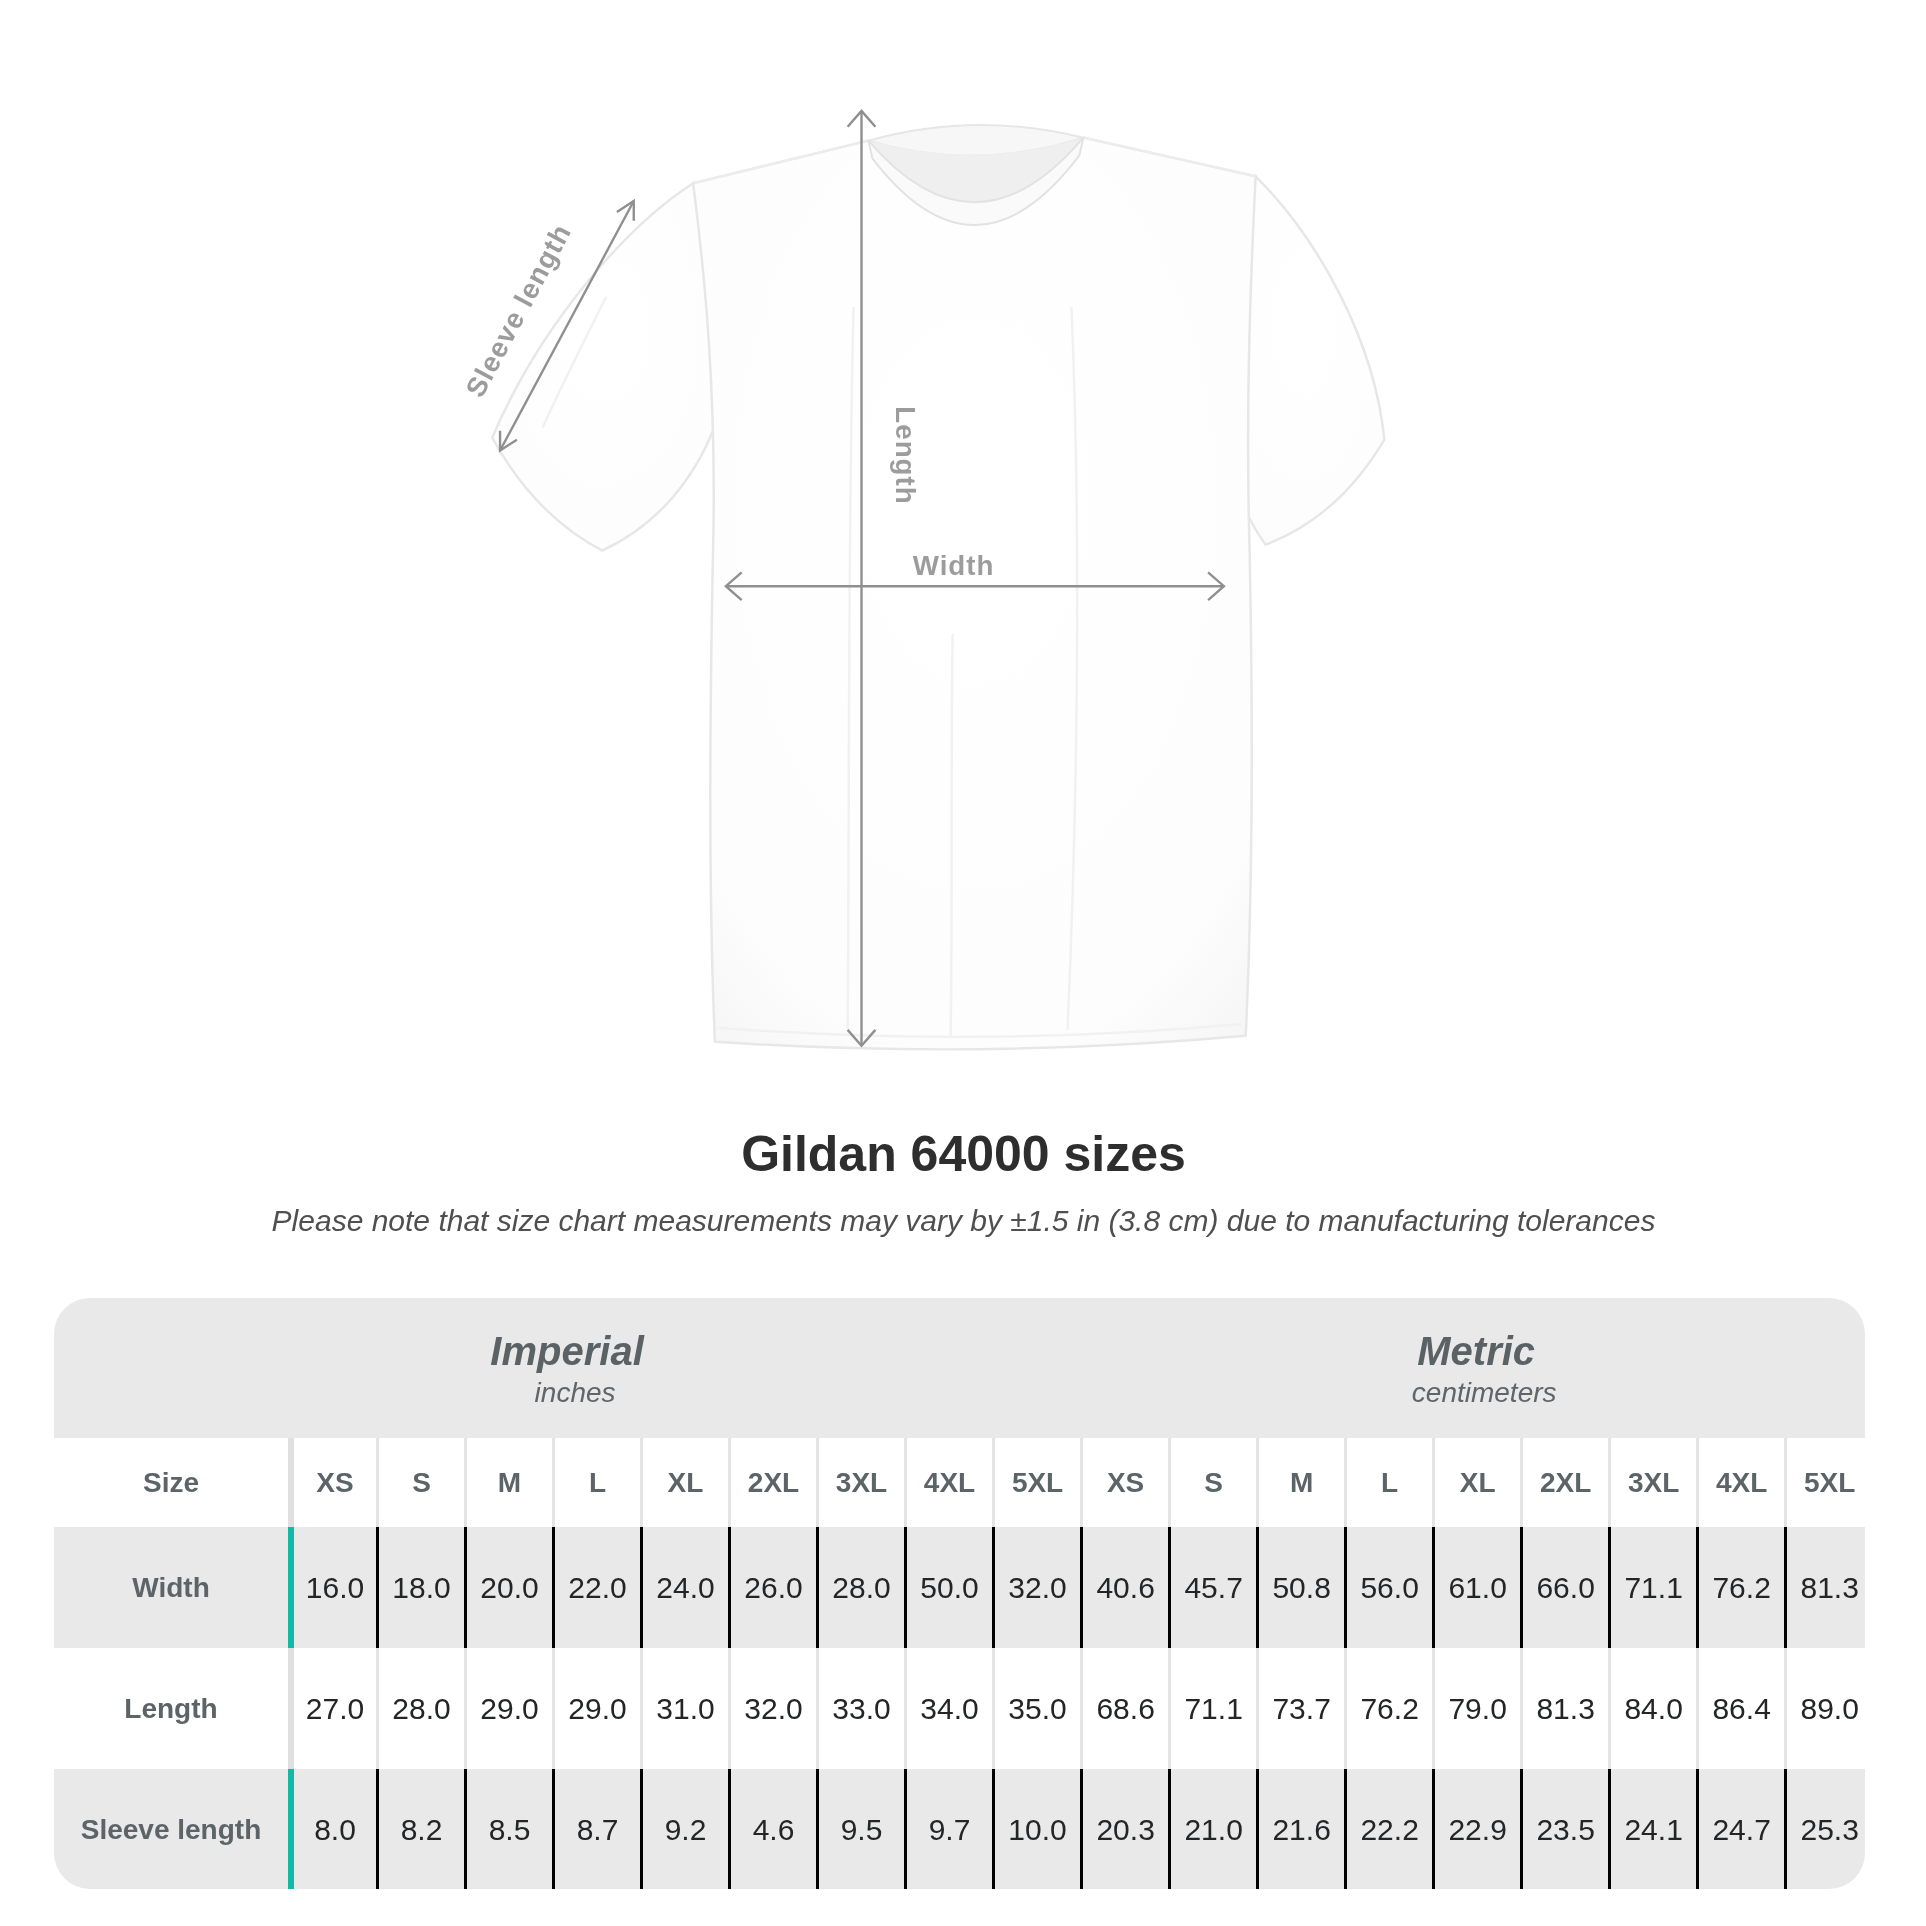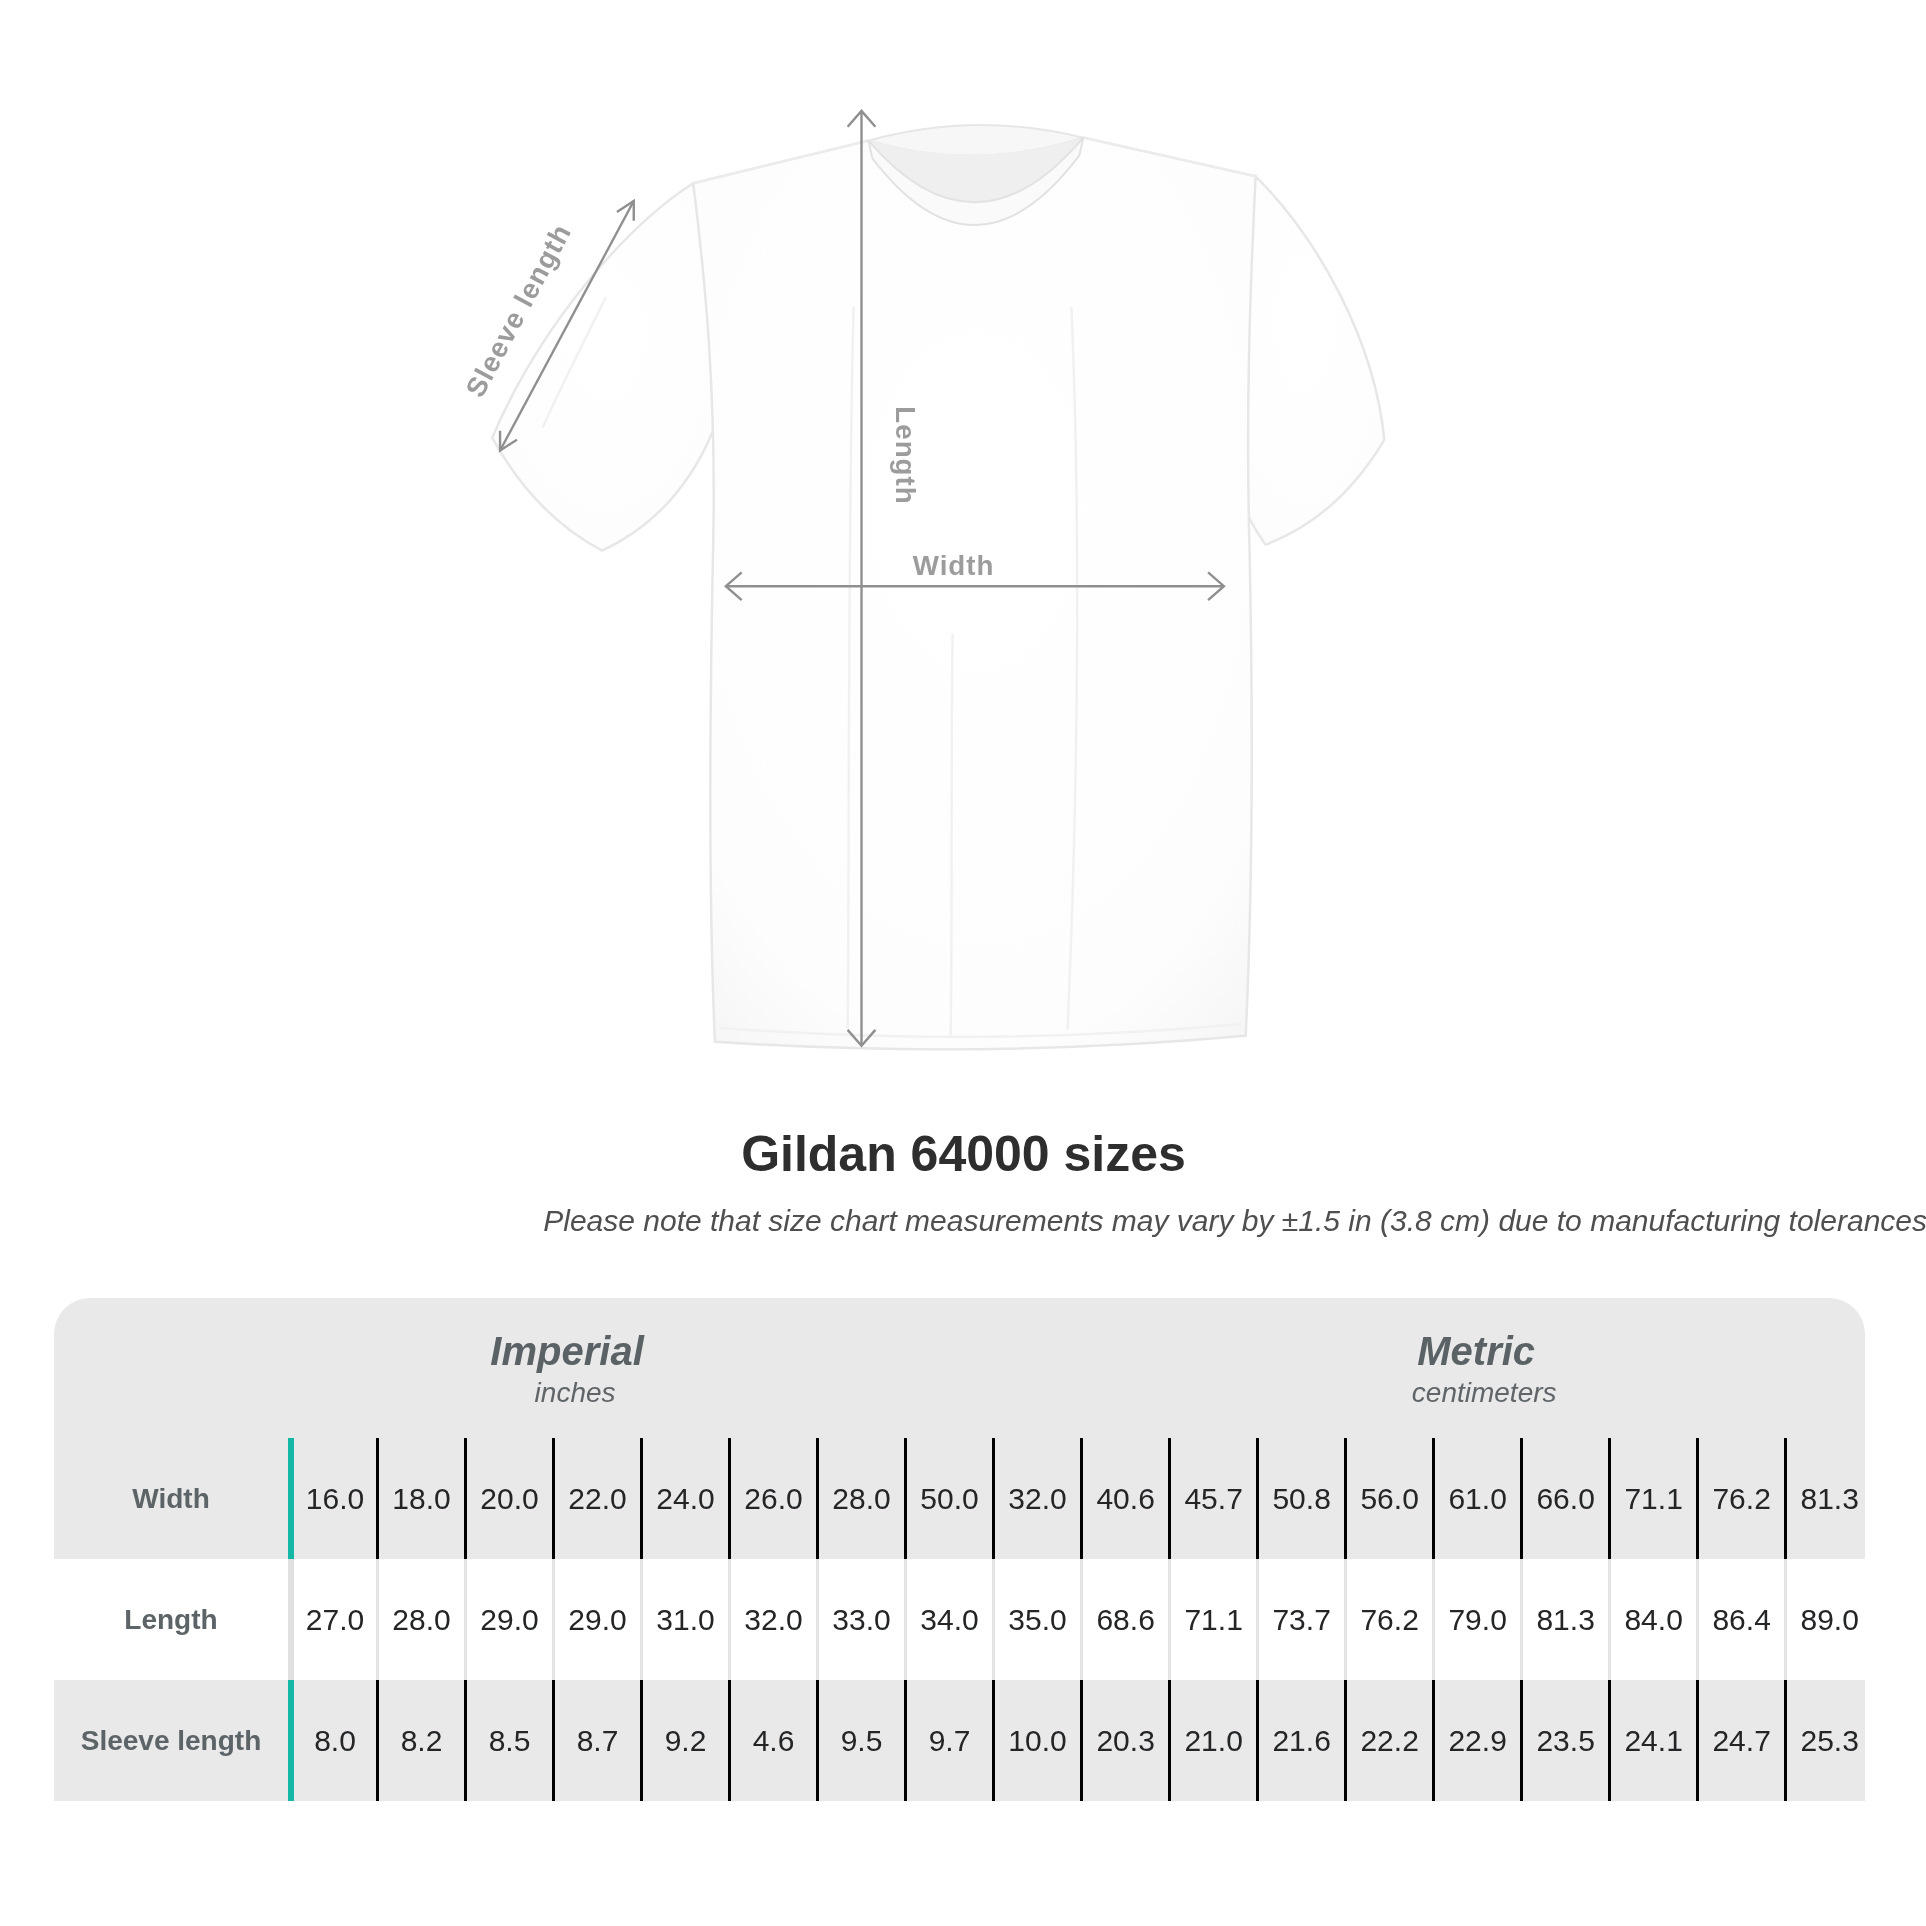--- a/index.html
+++ b/index.html
@@ -10,21 +10,21 @@
   
   .diagram-svg{position:absolute;left:0;top:0;width:1927px;height:1927px;}
   .ann-line{stroke:#8f8f8f;stroke-width:2.4;fill:none;}
   .ann-label{fill:#9c9c9c;font-weight:bold;font-size:28px;letter-spacing:1px;}
   
   .page-title{
     position:absolute;top:1125px;left:0;width:100%;text-align:center;
     font-size:50px;font-weight:bold;color:#2e2e2e;letter-spacing:0px;
   }
   .page-subtitle{
-    position:absolute;top:1204px;left:0;width:100%;text-align:right;
+    position:absolute;top:1204px;left:0;width:100%;text-align:center;
     font-size:30px;font-style:italic;color:#4f4f4f;
   }
   
   .table-wrap{
     position:absolute;left:54px;top:1279px;width:1811px;height:591px;
     border-radius:36px;overflow:hidden;background:#ffffff;margin-top:19px;
   }
   table.size-table{border-collapse:separate;border-spacing:0;table-layout:fixed;width:1811px;}
   table.size-table th,table.size-table td{
     padding:0;text-align:center;vertical-align:middle;font-size:29px;
@@ -142,20 +142,41 @@
         <tr class="group-row">
           <th colspan="10">
             <div class="group-label">Imperial</div>
             <div class="group-sublabel">inches</div>
           </th>
           <th colspan="9">
             <div class="group-label">Metric</div>
             <div class="group-sublabel">centimeters</div>
           </th>
         </tr>
+        <tr class="size-row" id="size-header-row">
+          <th>Size</th>
+        <th class="sep-first">XS</th>
+            <th class="sep">S</th>
+            <th class="sep">M</th>
+            <th class="sep">L</th>
+            <th class="sep">XL</th>
+            <th class="sep">2XL</th>
+            <th class="sep">3XL</th>
+            <th class="sep">4XL</th>
+            <th class="sep">5XL</th>
+            <th class="sep">XS</th>
+            <th class="sep">S</th>
+            <th class="sep">M</th>
+            <th class="sep">L</th>
+            <th class="sep">XL</th>
+            <th class="sep">2XL</th>
+            <th class="sep">3XL</th>
+            <th class="sep">4XL</th>
+            <th class="sep">5XL</th>
+          </tr>
       </thead>
       <tbody id="table-body">
           <tr class="data-row odd">
             <th>Width</th>
             <td class="sep-first">16.0</td>
             <td class="sep">18.0</td>
             <td class="sep">20.0</td>
             <td class="sep">22.0</td>
             <td class="sep">24.0</td>
             <td class="sep">26.0</td>

